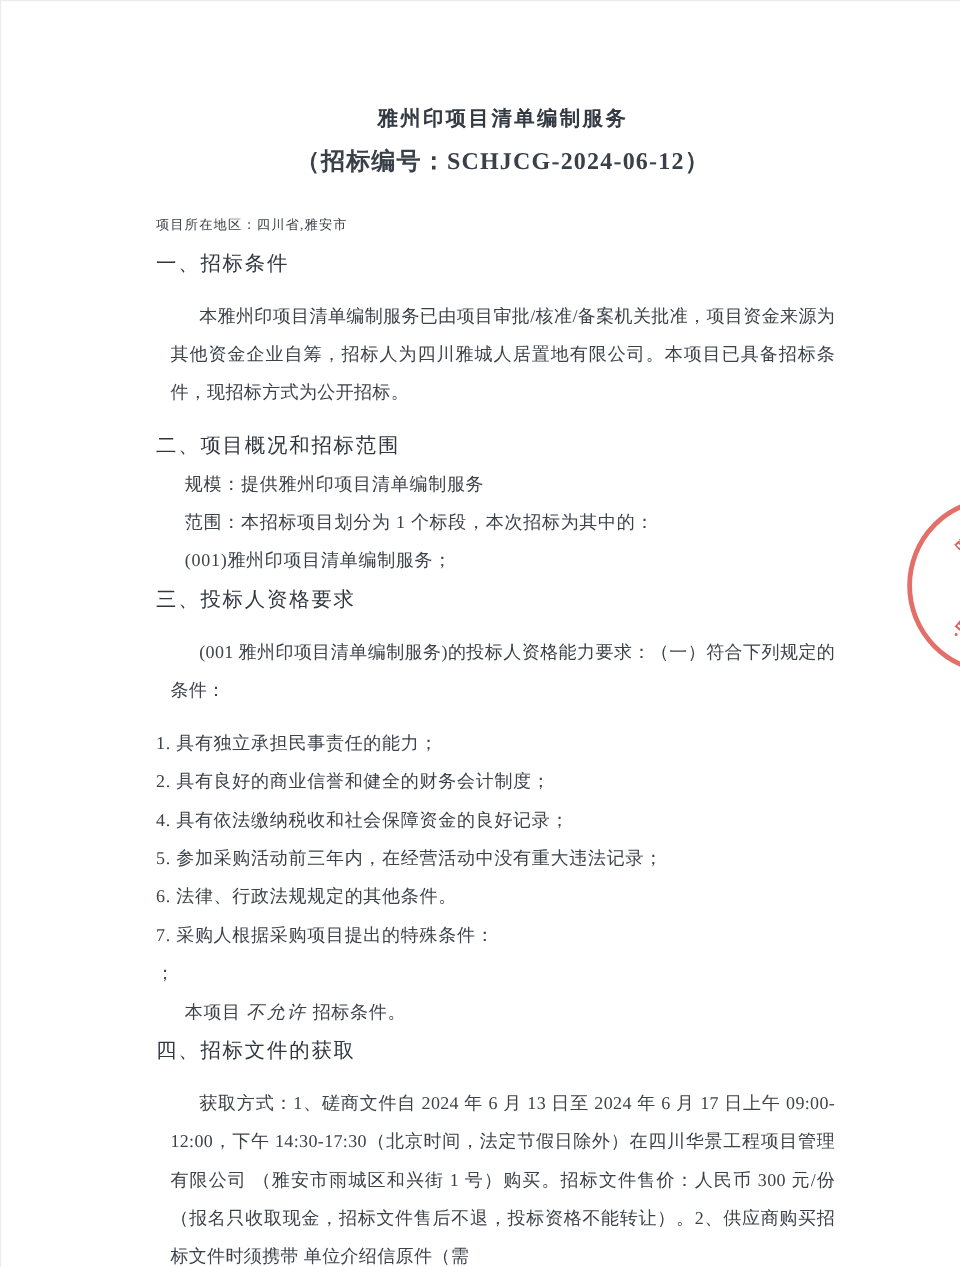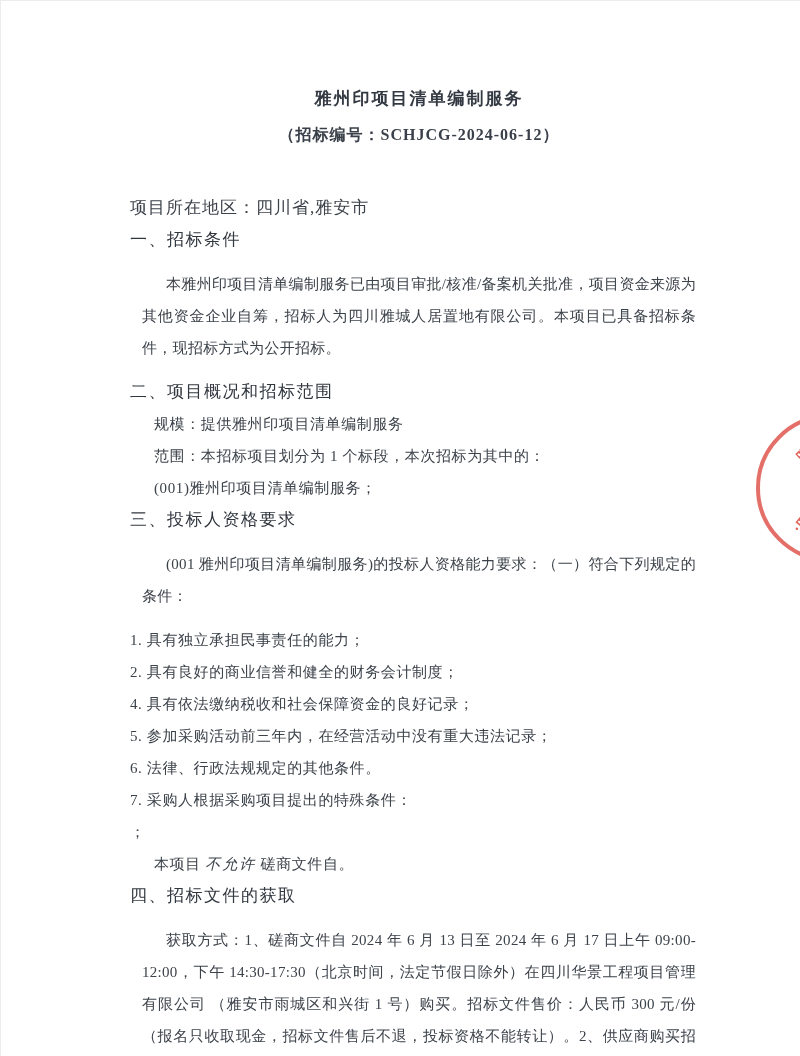--- a/index.html
+++ b/index.html
@@ -22,30 +22,30 @@
   .title {
     text-align: center;
     font-size: 17px;
     font-weight: bold;
     letter-spacing: 2px;
     line-height: 26px;
     color: #333942;
   }
   .subtitle {
     text-align: center;
-    font-size: 16px;
+    font-size: 20px;
     font-weight: bold;
     letter-spacing: 1px;
     line-height: 26px;
     margin-top: 10px;
     color: #3a4049;
   }
   .location {
-    margin-top: 44px;
-    font-size: 17px;
+    margin-top: 24px;
+    font-size: 11px;
     line-height: 32px;
     letter-spacing: 1px;
   }
   .heading {
     font-size: 17px;
     font-weight: normal;
     line-height: 32px;
     letter-spacing: 1.5px;
     color: #31373f;
   }
@@ -116,21 +116,21 @@
     <div class="item">1. 具有独立承担民事责任的能力；</div>
     <div class="item">2. 具有良好的商业信誉和健全的财务会计制度；</div>
     <div class="item">4. 具有依法缴纳税收和社会保障资金的良好记录；</div>
     <div class="item">5. 参加采购活动前三年内，在经营活动中没有重大违法记录；</div>
     <div class="item">6. 法律、行政法规规定的其他条件。</div>
     <div class="item">7. 采购人根据采购项目提出的特殊条件：</div>
     <div class="item">；</div>
     <div class="joint-line">
       <span>本项目</span>
       <span class="joint-emph">不允许</span>
-      <span>磋商文件自。</span>
+      <span>招标条件。</span>
     </div>
 
     <div class="heading">四、招标文件的获取</div>
     <p class="para">获取方式：1、磋商文件自 2024 年 6 月  13 日至 2024 年 6 月 17 日上午 09:00-12:00，下午 14:30-17:30（北京时间，法定节假日除外）在四川华景工程项目管理有限公司 （雅安市雨城区和兴街 1 号）购买。招标文件售价：人民币 300 元/份（报名只收取现金，招标文件售后不退，投标资格不能转让）。2、供应商购买招标文件时须携带 单位介绍信原件（需</p>
 
   </div>
 
   <svg class="seal" viewBox="0 0 160 190" xmlns="http://www.w3.org/2000/svg" overflow="visible">
     <defs>
       <path id="sealArc" d="M 98 139 A 56 56 0 0 0 98 47" fill="none"></path>

